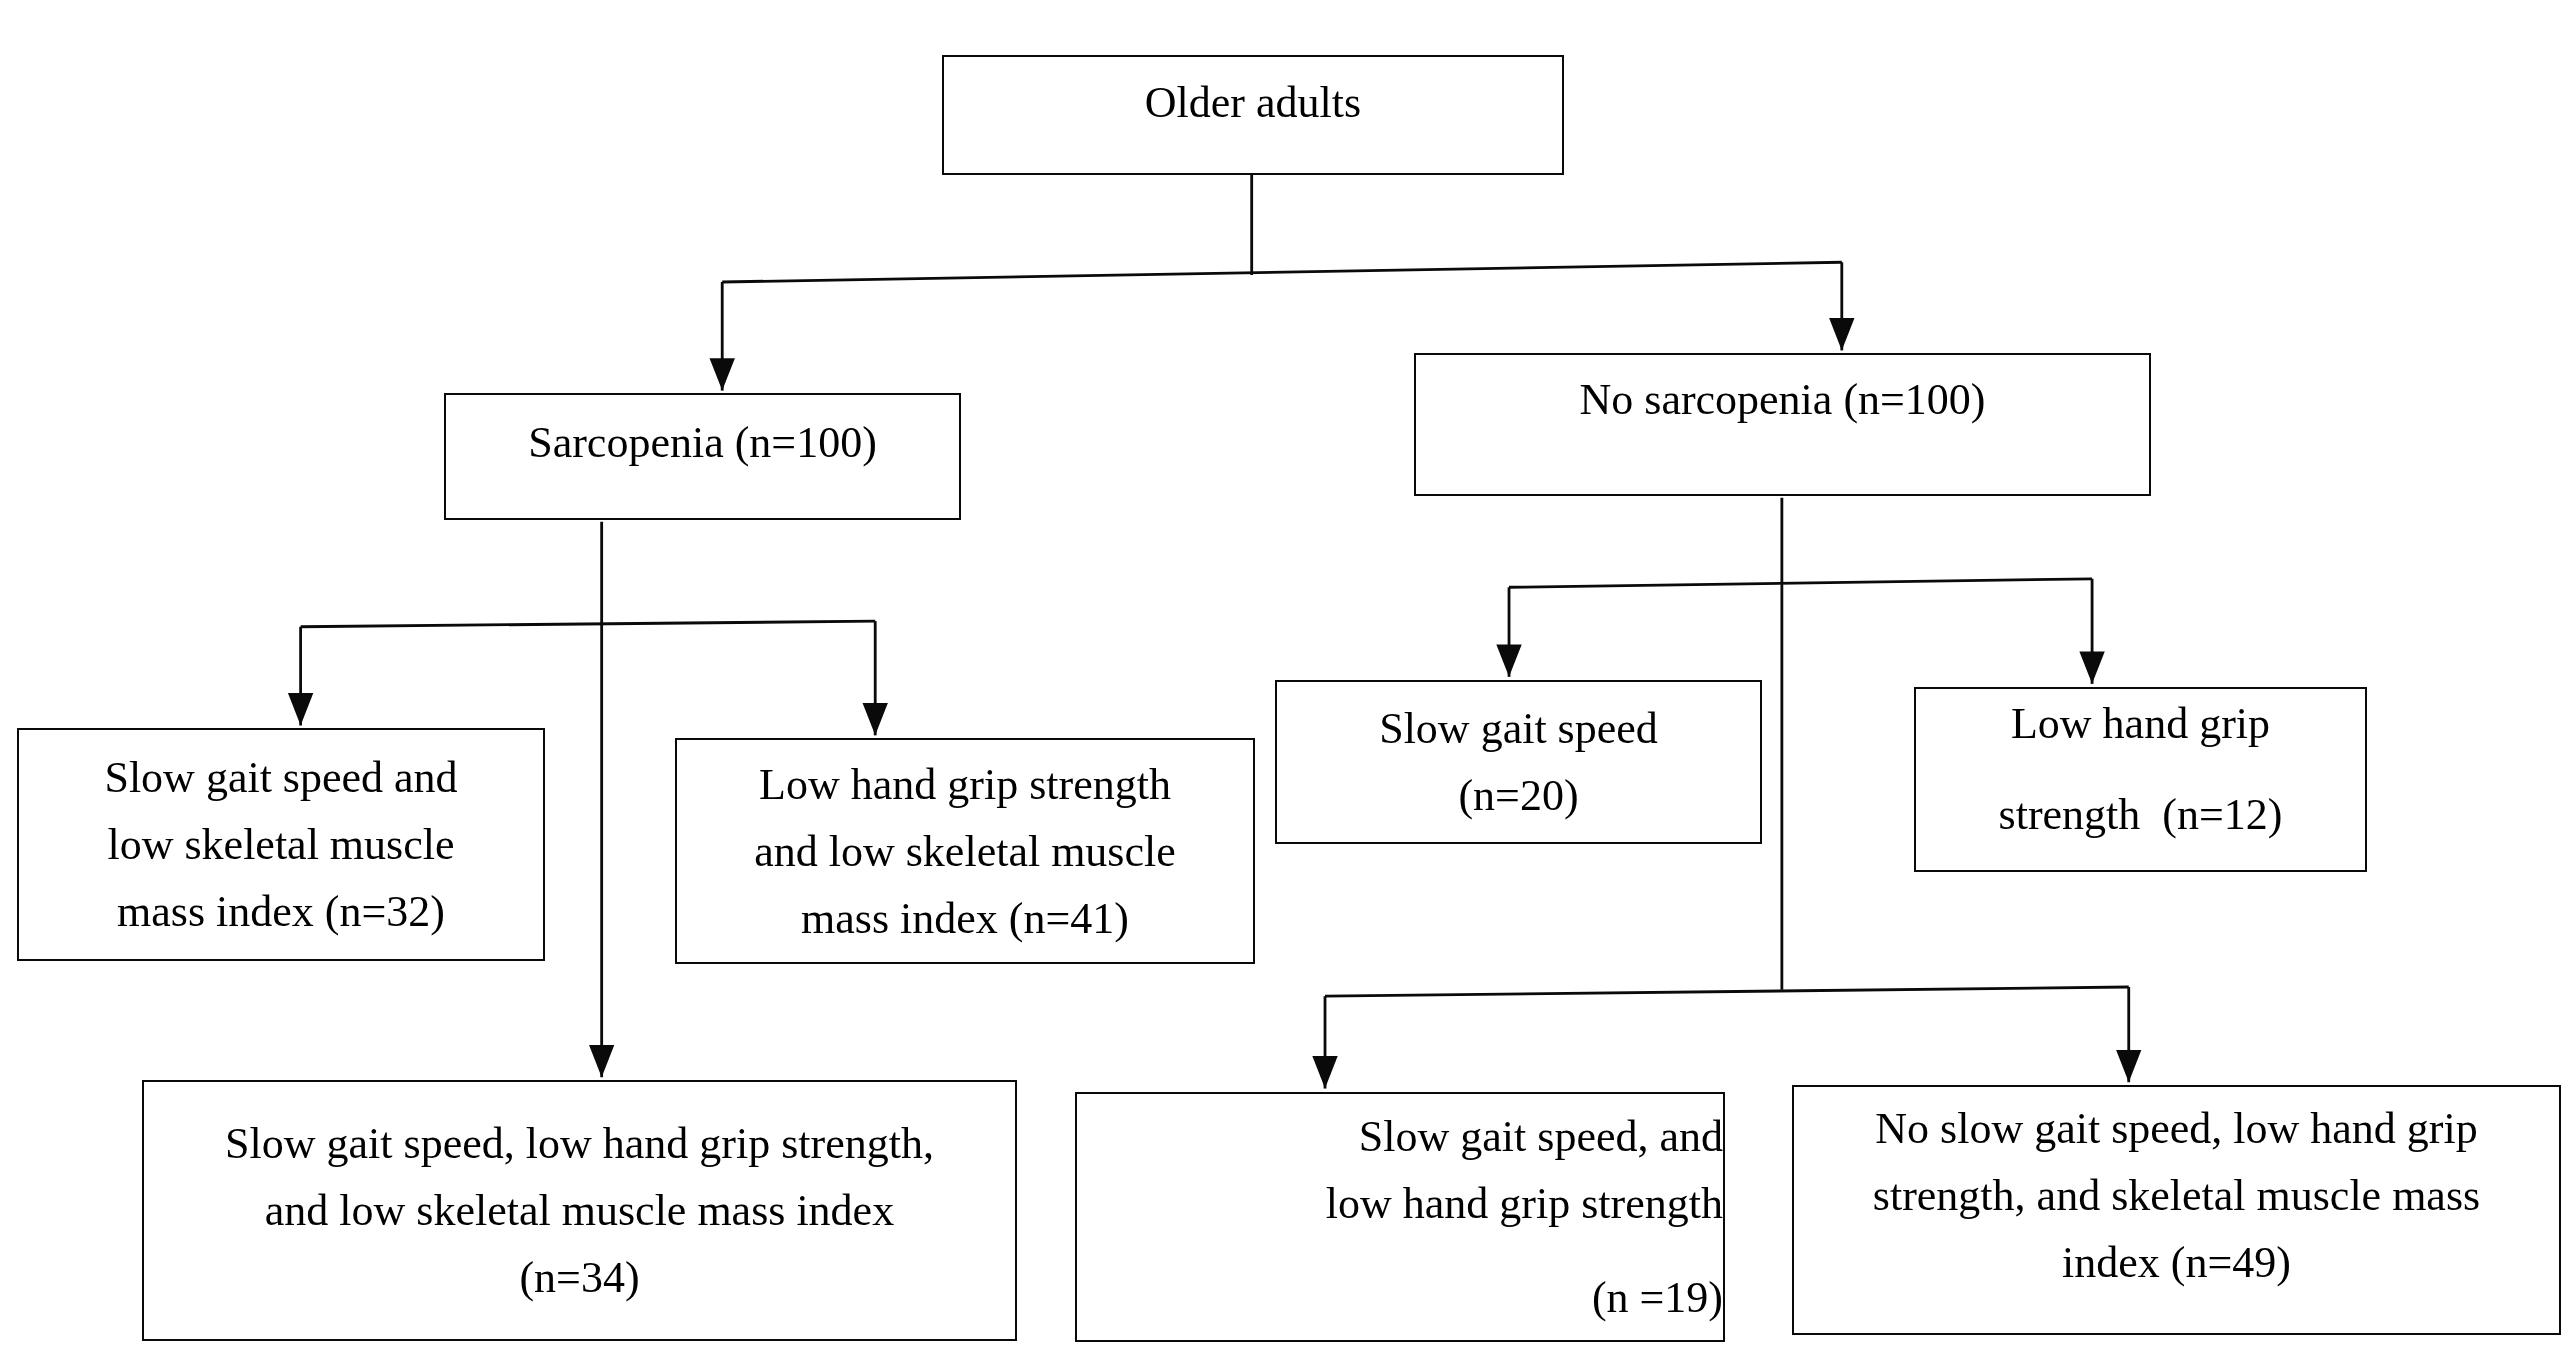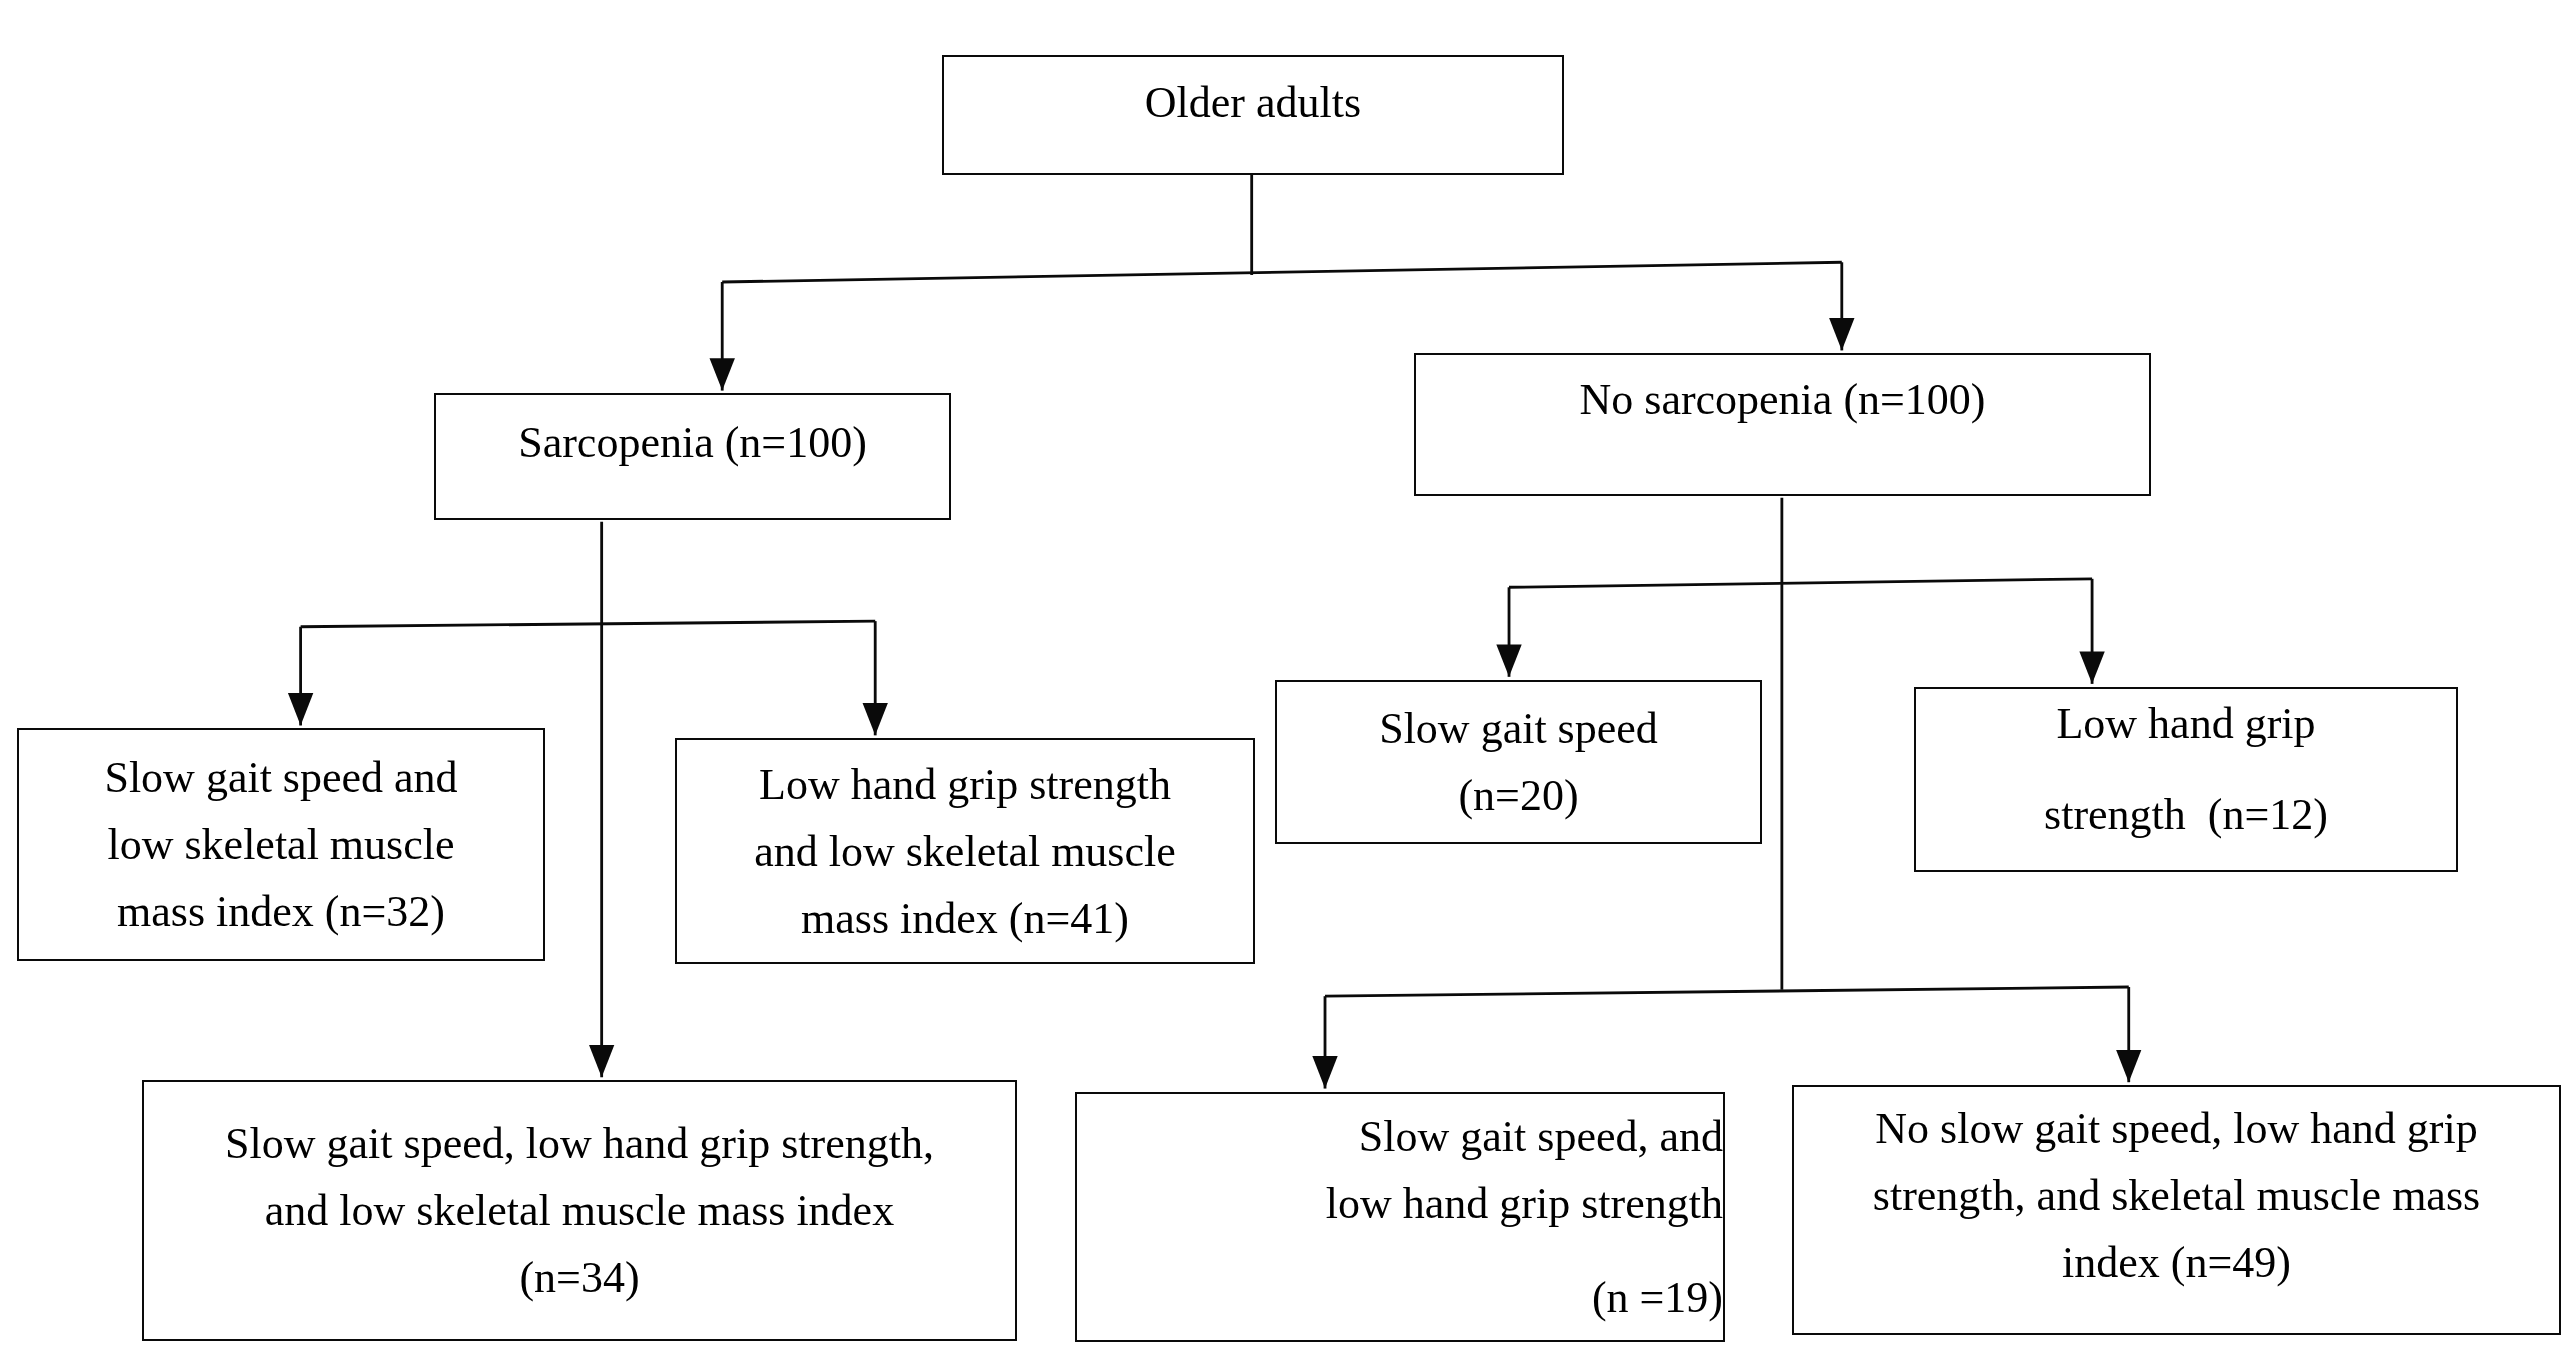--- a/index.html
+++ b/index.html
@@ -35,27 +35,27 @@
     text-align: center;
     font-size: 44px;
     line-height: 67px;
   }
   .node .line {
     white-space: pre;
     display: block;
   }
   
   #n-older-adults   { left: 942px; top: 23px;   width: 622px;  height: 120px; padding-bottom: 25.4px; margin-top: 32px; }
-  #n-sarcopenia     { left: 434px;  top: 393px;  width: 517px;  height: 127px; padding-bottom: 29px; }
+  #n-sarcopenia     { left: 444px;  top: 393px;  width: 517px;  height: 127px; padding-bottom: 29px; }
   #n-no-sarcopenia  { left: 1414px; top: 353px;  width: 737px; height: 143px; padding-bottom: 51px; }
   #n-sgs-smi        { left: 17px;   top: 728px; width: 528px;  height: 233px; }
   #n-grip-smi       { left: 675px;  top: 738px; width: 580px;  height: 226px; }
   #n-all-three      { left: 142px;  top: 1080px; width: 875px; height: 261px; }
   #n-sgs-only       { left: 1275px; top: 680px;  width: 487px;  height: 164px; }
-  #n-grip-only      { left: 1914px; top: 687px;  width: 544px;  height: 185px; padding-bottom: 21px; gap: 24px; }
+  #n-grip-only      { left: 1914px; top: 687px;  width: 453px;  height: 185px; padding-bottom: 21px; gap: 24px; }
   #n-sgs-grip       { left: 1075px; top: 1092px; width: 650px;  height: 250px; align-items: flex-end; }
   #n-none           { left: 1792px; top: 1085px; width: 769px; height: 250px; padding-bottom: 30px; }
   
   #n-sgs-grip .line:nth-of-type(3) { margin-top: 27px; }
   .connector {
     stroke: #0a0a0a;
     stroke-width: 4;
     fill: none;
   }
 </style>

